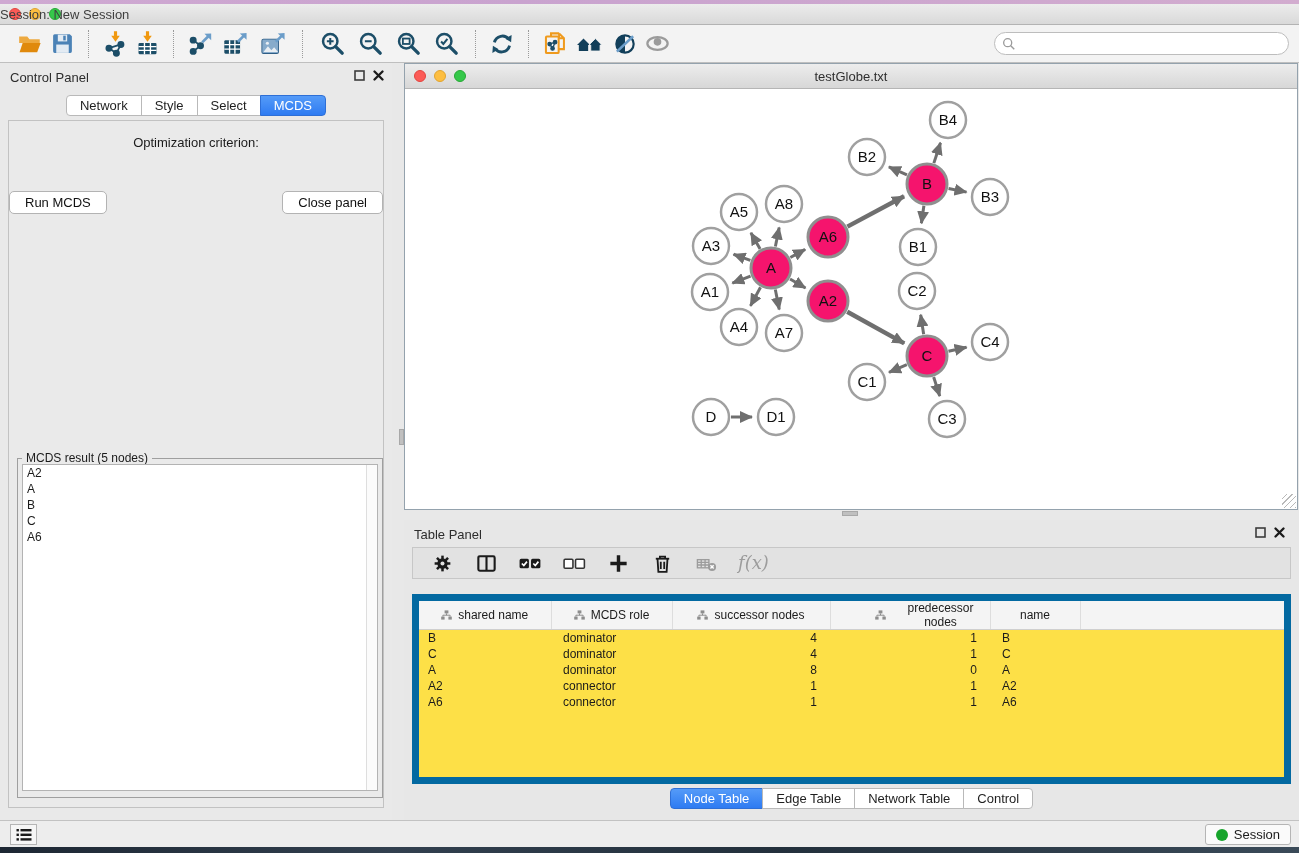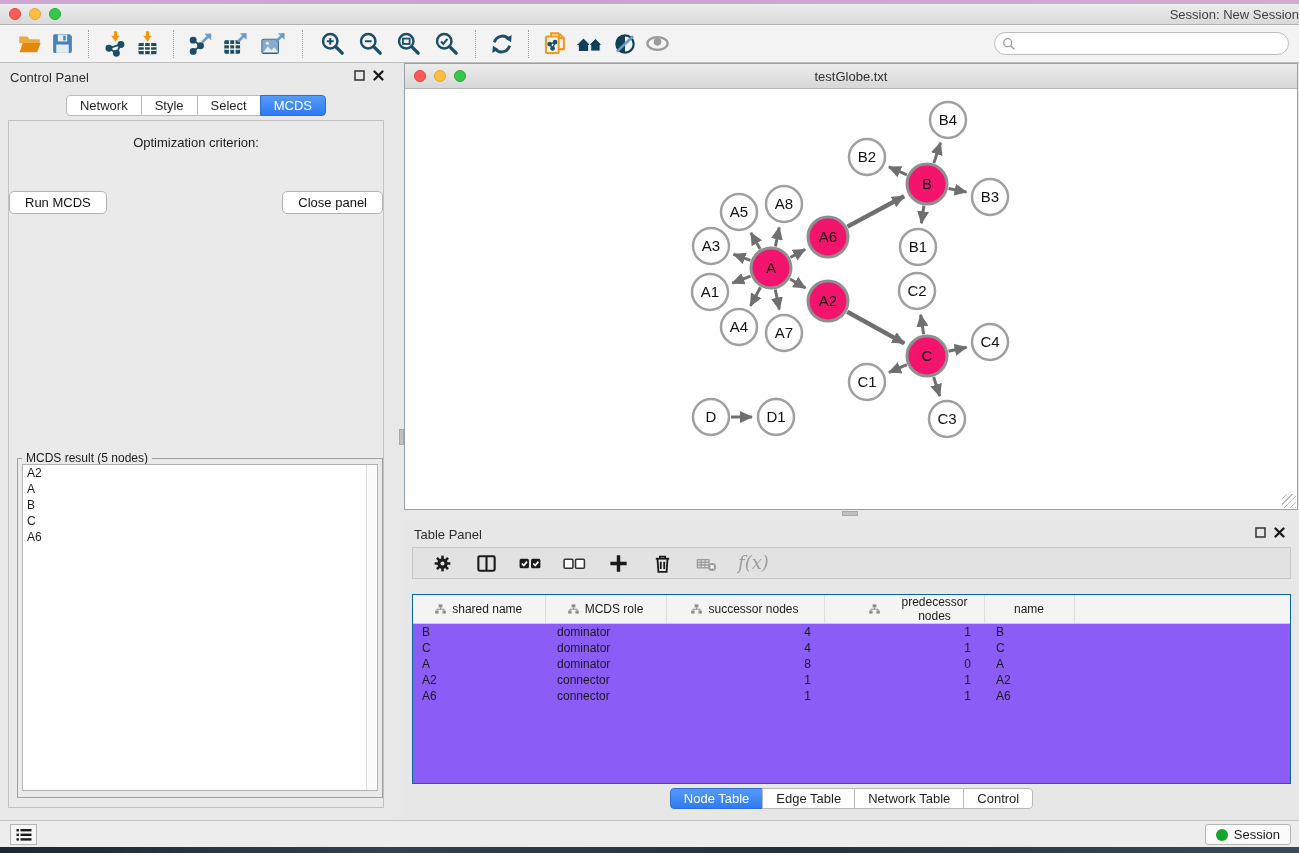--- a/index.html
+++ b/index.html
@@ -7,21 +7,21 @@
   .app {
     position:relative; width:1299px; height:853px; overflow:hidden;
     background:#e8e8e8; font-family:"Liberation Sans", sans-serif; color:#1b1b1b;
   }
   
   .desktop-top { position:absolute; left:0; top:0; width:1299px; height:4px;
     background:linear-gradient(90deg,#cfa9d2,#c9a3cf 40%,#d2accf); }
   .titlebar { position:absolute; left:0; top:4px; width:1299px; height:21px;
     background:linear-gradient(#ececec,#d9d9d9); border-bottom:1px solid #b3b3b3;
     display:flex; align-items:center; }
-  .titlebar .title { position:absolute; left:0; right:0; text-align:right;
+  .titlebar .title { position:absolute; left:0; right:0; text-align:left;
     font-size:13px; color:#3f3f3f; }
   .lights { display:flex; gap:8px; padding-left:9px; }
   .tl { width:12px; height:12px; border-radius:50%; }
   .tl.red { background:#fc5b57; border:1px solid #e2443f; }
   .tl.yellow { background:#fdbe41; border:1px solid #e0a430; }
   .tl.green { background:#35c84a; border:1px solid #27a836; }
   
   .toolbar { position:absolute; left:0; top:25px; width:1299px; height:38px;
     background:#f3f3f3; border-bottom:1px solid #bfbfbf;
     display:flex; align-items:center; padding-left:14px; }
@@ -75,21 +75,21 @@
   .grip { position:absolute; right:1px; bottom:1px; width:14px; height:14px;
     background:repeating-linear-gradient(135deg, transparent 0 3px, #b9b9b9 3px 4px); }
   .divider-handle-v { position:absolute; left:399px; top:429px; width:5px; height:16px; background:#c0c0c0; border:1px solid #a8a8a8; }
   .divider-handle-h { position:absolute; left:842px; top:511px; width:16px; height:5px; background:#c0c0c0; border:1px solid #a8a8a8; }
   
   .table-panel { position:absolute; left:404px; top:520px; width:895px; height:300px; background:#e7e7e7; }
   .tp-toolbar { position:absolute; left:8px; right:8px; top:27px; height:32px;
     background:#e2e2e2; border:1px solid #c7c7c7; display:flex; align-items:center; gap:14px; padding-left:14px; }
   .tp-tbtn { width:30px; height:30px; display:flex; align-items:center; justify-content:center; }
   .tp-table-wrap { position:absolute; left:8px; right:8px; top:74px; height:190px;
-    background:#8b5cf6; border:1px solid #0369a1; overflow:hidden; }
+    background:#fde047; border:7px solid #0369a1; overflow:hidden; }
   table.node-table { border-collapse:collapse; table-layout:fixed; width:100%; font-size:12px; }
   .node-table th { background:#f4f4f4; border-bottom:1px solid #cfcfcf; border-right:1px solid #ddd;
     height:21px; font-weight:normal; font-size:12px; color:#1b1b1b; }
   .node-table th .th-inner { display:flex; align-items:center; justify-content:center; gap:6px; }
   .node-table th.filler { border-right:none; }
   .node-table td { height:16px; padding:0 4px; white-space:nowrap; overflow:hidden; }
   .node-table td.al { text-align:left; padding-left:9px; }
   .node-table td.al2 { text-align:left; padding-left:12px; }
   .node-table td.ar { text-align:right; padding-right:13px; }
   .tp-tabs { position:absolute; left:0; right:0; top:268px; display:flex; justify-content:center; }

